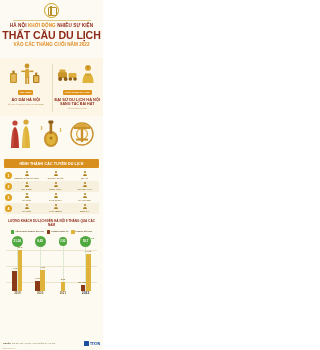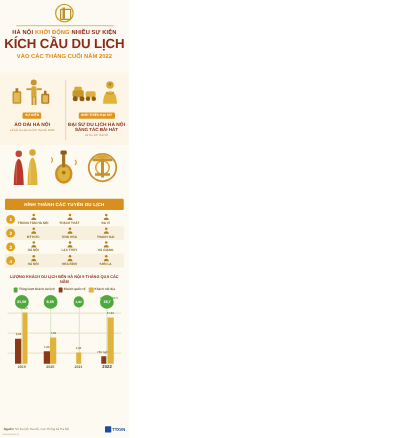--- a/index.html
+++ b/index.html
@@ -110,21 +110,21 @@
 <div class="page">
 
   <div class="header">
     <div class="logo"></div>
     <div class="rule"></div>
     <div class="t-line1">
       <span class="t-dark">HÀ NỘI</span>
       <span class="t-orange">KHỞI ĐỘNG</span>
       <span class="t-dark">NHIỀU SỰ KIỆN</span>
     </div>
-    <div class="t-main">KÍCH CẦU DU LỊCH</div>
+    <div class="t-main">THẤT CẦU DU LỊCH</div>
     <div class="t-line3">VÀO CÁC THÁNG CUỐI NĂM 2022</div>
   </div>
 
   <div class="panels">
     <div class="divider"></div>
 
     <div class="panel">
       <div class="icon-box">
         <svg width="34" height="26" viewBox="0 0 34 26">
           <rect x="1" y="11" width="7" height="10" rx="1" fill="#c8962a"></rect>

